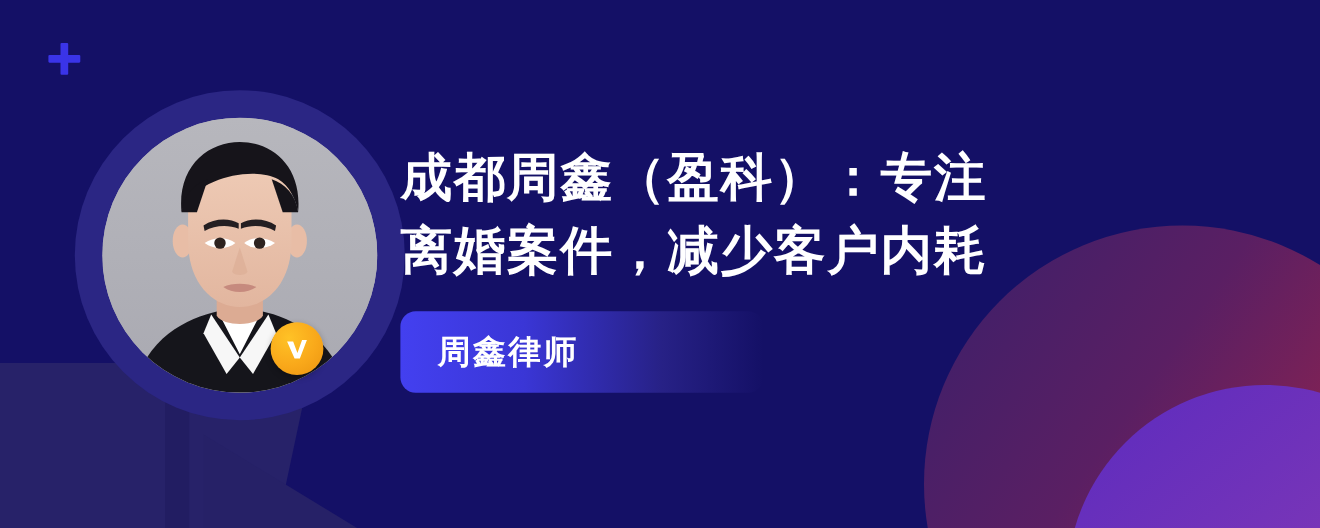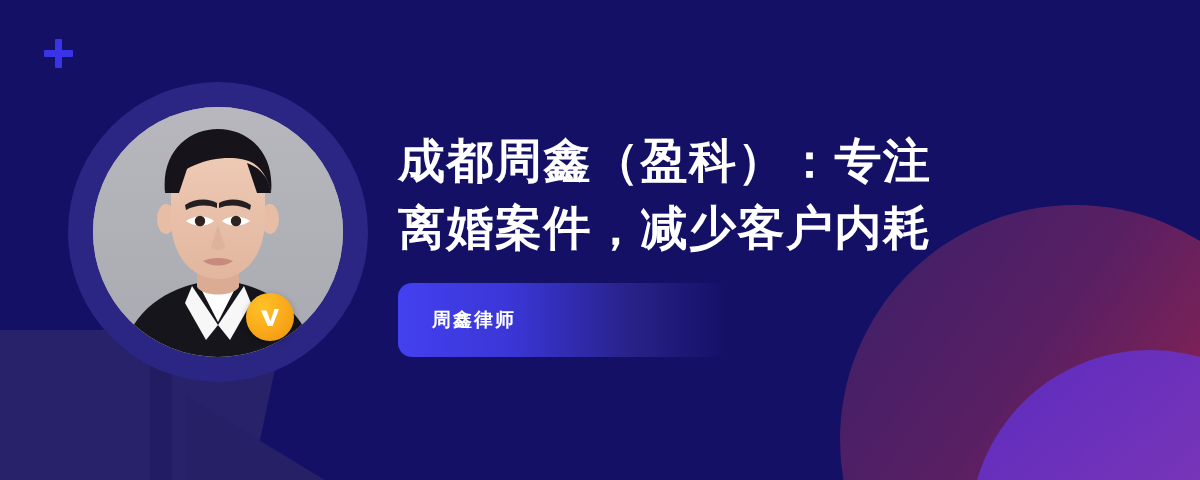--- a/index.html
+++ b/index.html
@@ -92,21 +92,21 @@
     border-radius:50%;
     background:radial-gradient(circle at 35% 30%, #ffc226 0%, #f9a81a 55%, #ea9410 100%);
     display:flex; align-items:center; justify-content:center;
     box-shadow:0 2px 6px rgba(0,0,0,.28);
   }
   .verify-badge svg { width:30px; height:30px; display:block; }
 
   
   .content {
     position:absolute;
-    left:398px; top:128px;
+    left:364px; top:128px;
     width:760px;
   }
   .headline {
     color:#ffffff;
     font-size:47px;
     font-weight:bold;
     line-height:1.42;
     letter-spacing:1.5px;
     white-space:pre-line;
   }
@@ -114,21 +114,21 @@
   .name-pill {
     margin-top:22px;
     display:inline-flex;
     align-items:center;
     height:74px;
     min-width:330px;
     padding:0 34px;
     border-radius:14px;
     background:linear-gradient(90deg,#4340f0 0%, #3a36d6 34%, #272186 72%, rgba(20,16,102,0) 100%);
     color:#ffffff;
-    font-size:19px;
+    font-size:30px;
     font-weight:bold;
     letter-spacing:2px;
   }
 </style>
 </head>
 <body>
 
 <div id="banner">
 
   <div class="bg-layer">

